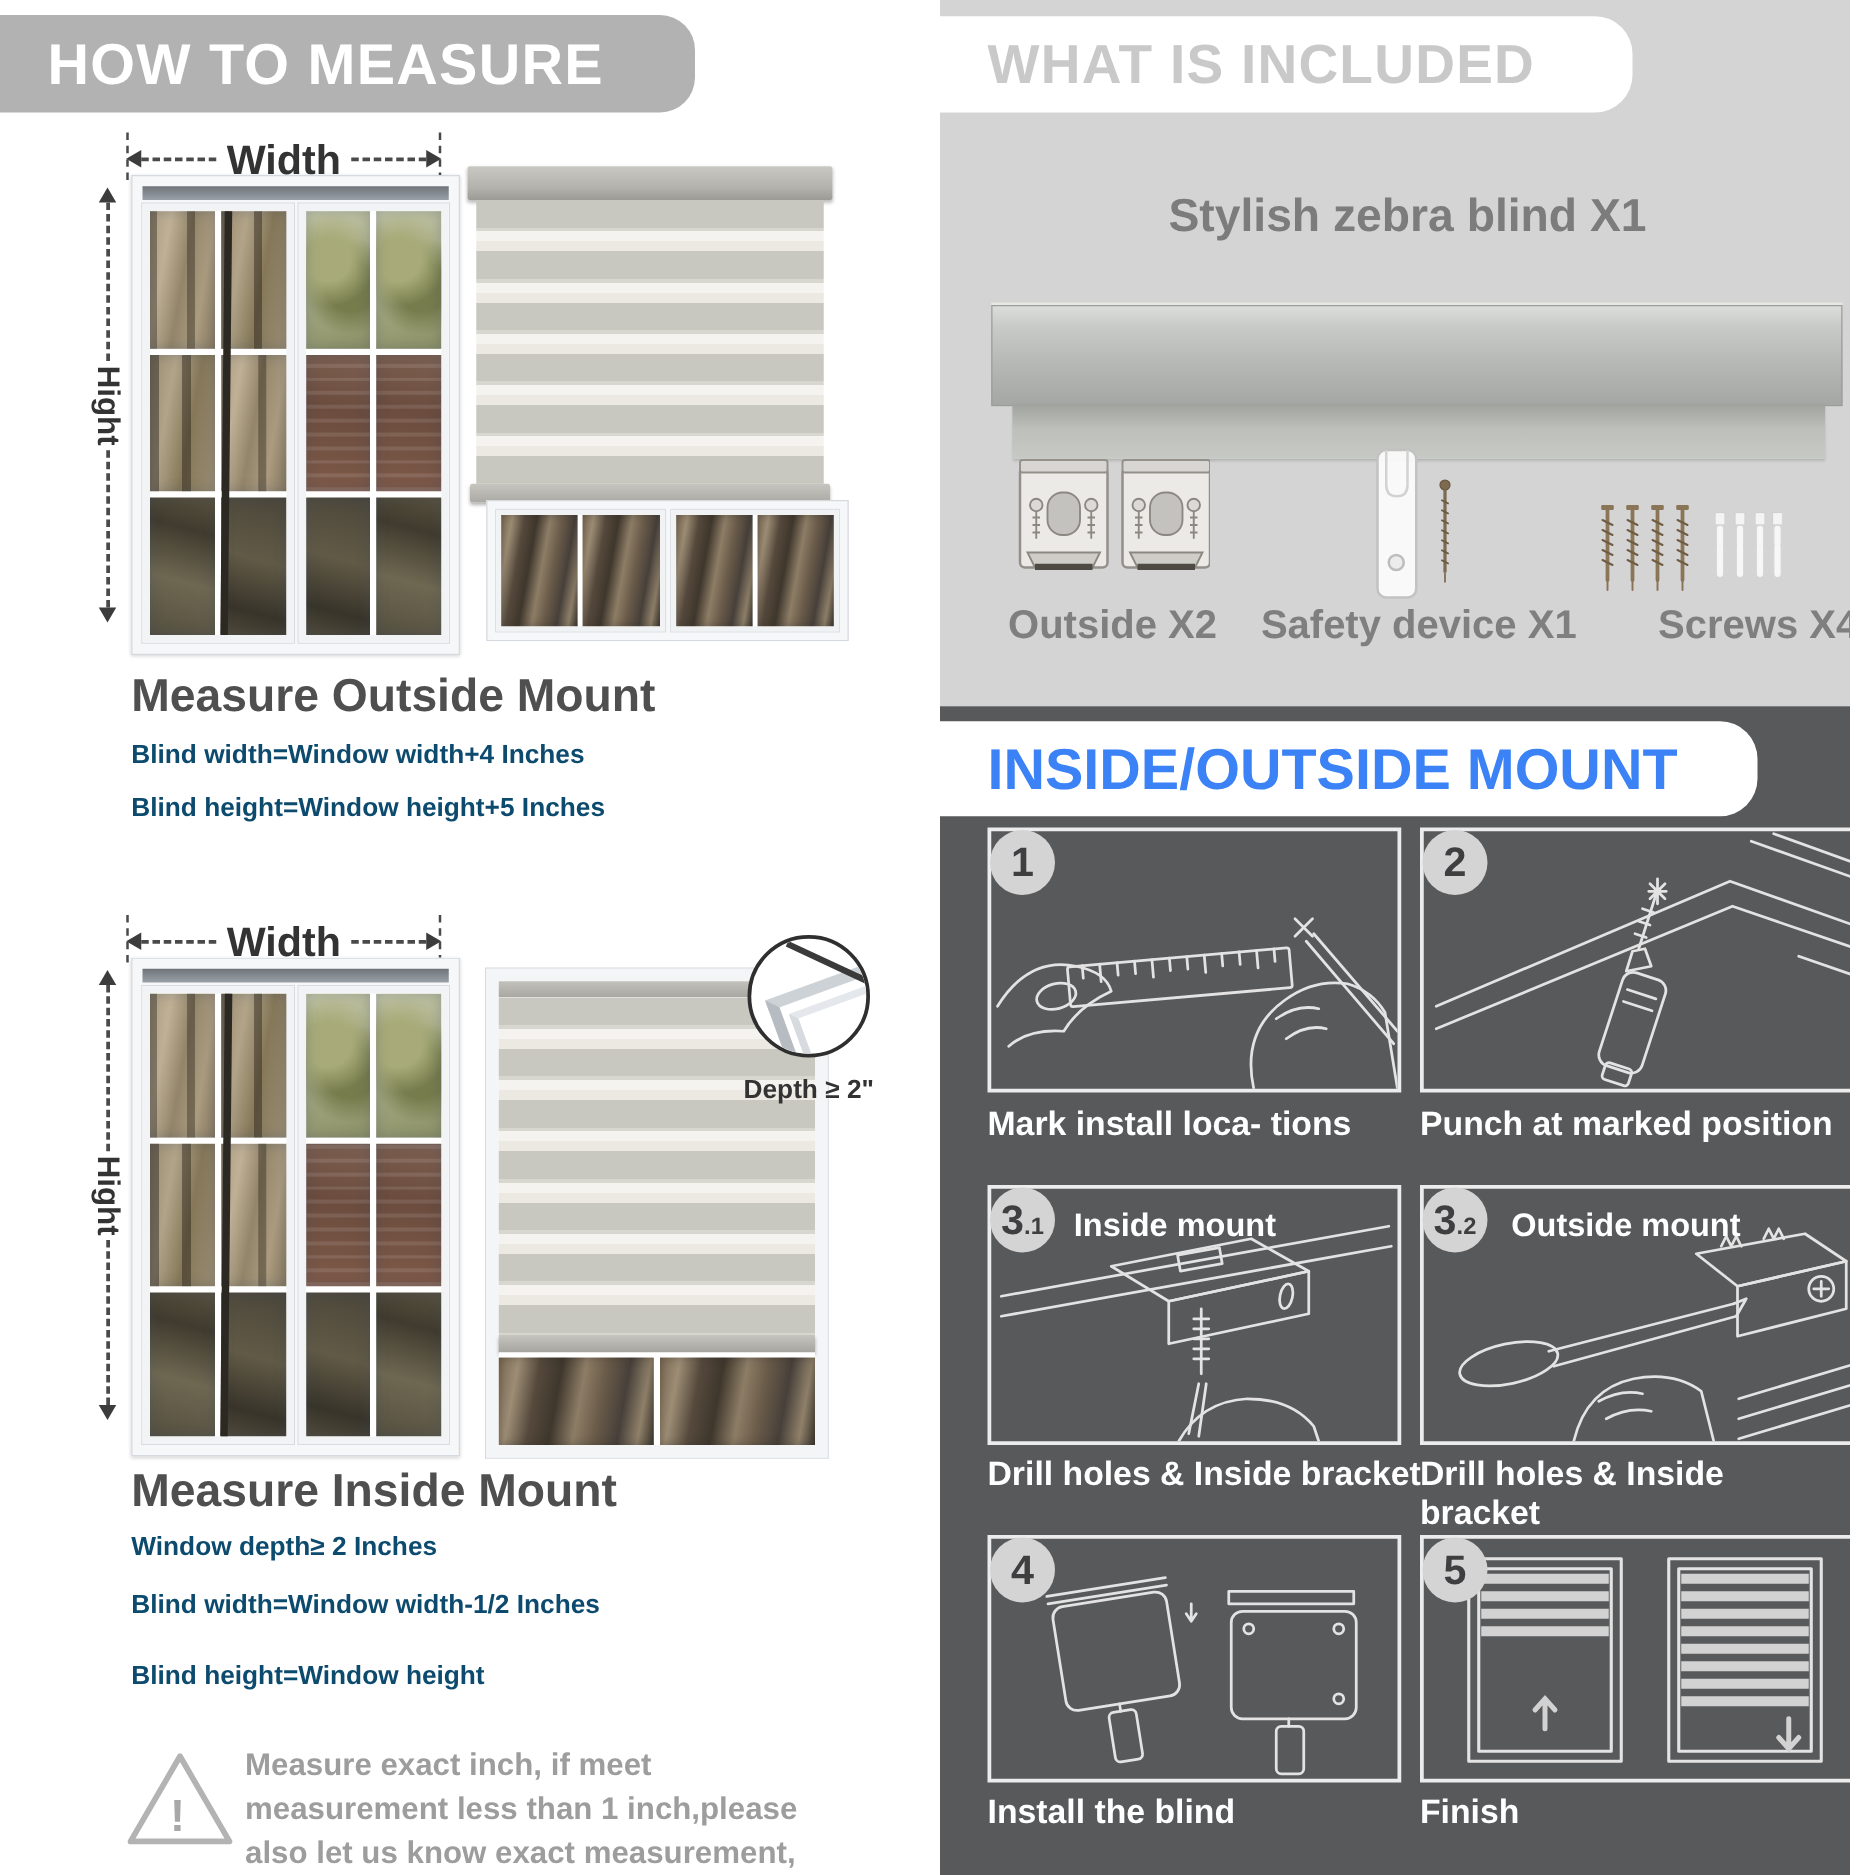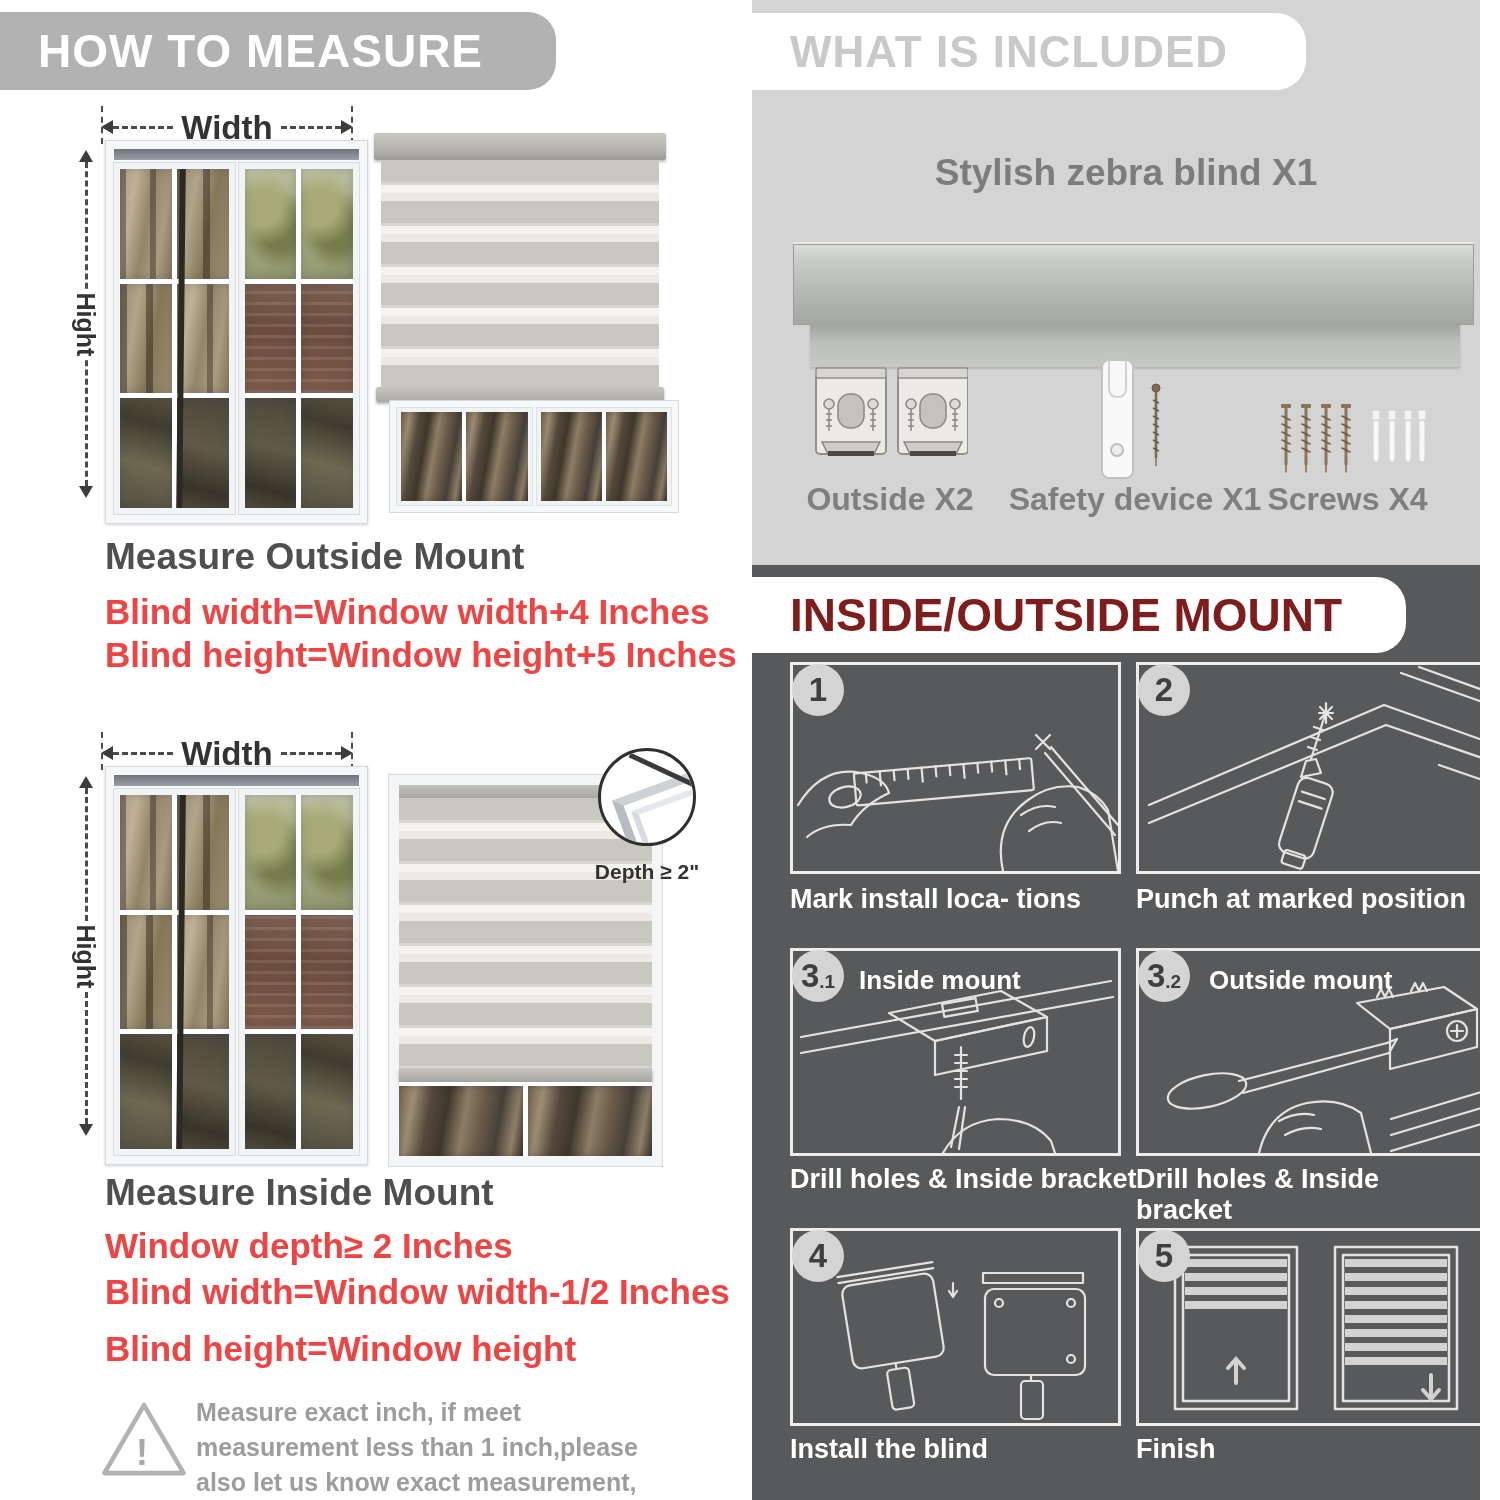--- a/index.html
+++ b/index.html
@@ -8,25 +8,25 @@
   .abs{position:absolute;}
 
   
   .panelLight{left:752px;top:0;width:748px;height:565px;background:#d4d4d5;}
   .panelDark{left:752px;top:565px;width:748px;height:935px;background:#58595b;}
   .hdrL{left:0;top:12px;width:518px;height:78px;background:#b2b2b2;border-radius:0 28px 28px 0;
         color:#ffffff;font-size:46px;font-weight:bold;line-height:78px;padding-left:38px;letter-spacing:1px;}
   .hdrR1{left:752px;top:13px;width:516px;height:77px;background:#ffffff;border-radius:0 30px 30px 0;
          color:#c9c9c9;font-size:44px;font-weight:bold;line-height:77px;padding-left:38px;letter-spacing:1px;}
   .hdrR2{left:752px;top:577px;width:616px;height:76px;background:#ffffff;border-radius:0 30px 30px 0;
-         color:#7f1d1d;font-size:46px;font-weight:bold;line-height:76px;padding-left:38px;}
+         color:#3b82f6;font-size:46px;font-weight:bold;line-height:76px;padding-left:38px;}
 
   
   .h2{color:#4f4f4f;font-size:37px;font-weight:bold;}
-  .ln{color:#ef4444;font-size:35px;font-weight:bold;}
+  .ln{color:#0c4a6e;font-size:21px;font-weight:bold;}
   .warnTxt{color:#9d9d9d;font-size:25px;font-weight:bold;line-height:35px;}
   .warnMark{color:#a8a8a8;font-size:36px;font-weight:bold;}
 
   
   .measW{display:flex;align-items:center;height:22px;}
   .measW .dash{flex:1;border-top:3px dashed #4a4a4a;height:0;}
   .measW .mlabel{margin:0 8px;font-size:33px;font-weight:bold;color:#333;background:#fff;line-height:1;}
   .ah{width:0;height:0;border-top:7px solid transparent;border-bottom:7px solid transparent;}
   .ah.al{border-right:12px solid #3c3c3c;}
   .ah.ar{border-left:12px solid #3c3c3c;}
@@ -338,21 +338,21 @@
       <g transform="translate(146,0)">
           <rect x="-4" y="8" width="8" height="10" fill="#f4f4f4" stroke="#d0d0d0"></rect>
           <rect x="-3" y="18" width="6" height="42" rx="3" fill="#f7f7f7" stroke="#d5d5d5"></rect>
           <path d="M-3,34 l-3,9 M3,34 l3,9" stroke="#d5d5d5" stroke-width="1.5"></path>
         </g>
     </g>
   </svg>
 
   <div class="abs itemLbl" style="left:760px;top:481px;width:260px;">Outside X2</div>
   <div class="abs itemLbl" style="left:990px;top:481px;width:290px;">Safety device X1</div>
-  <div class="abs itemLbl" style="left:1255px;top:481px;width:185px;">Screws X4</div>
+  <div class="abs itemLbl" style="left:1314px;top:481px;width:185px;">Screws X4</div>
 
   <div class="step" style="left:790px;top:662px;width:325px;height:206px;">
     <svg class="art" viewBox="0 0 325 206">
       <g fill="none" stroke="#e3e3e3" stroke-width="2.2" stroke-linecap="round" stroke-linejoin="round">
         <path d="M5,140 Q30,100 68,108 Q92,113 96,128 Q70,140 58,160 Q30,158 14,172"></path>
         <ellipse cx="52" cy="132" rx="16" ry="10" transform="rotate(-15 52 132)"></ellipse>
         <g transform="rotate(-5 160 118)">
           <rect x="62" y="100" width="178" height="32" rx="2"></rect>
           <path d="M74,100 v10 M88,100 v14 M102,100 v10 M116,100 v10 M130,100 v14 M144,100 v10 M158,100 v10 M172,100 v14 M186,100 v10 M200,100 v10 M214,100 v14 M228,100 v10"></path>
         </g>

